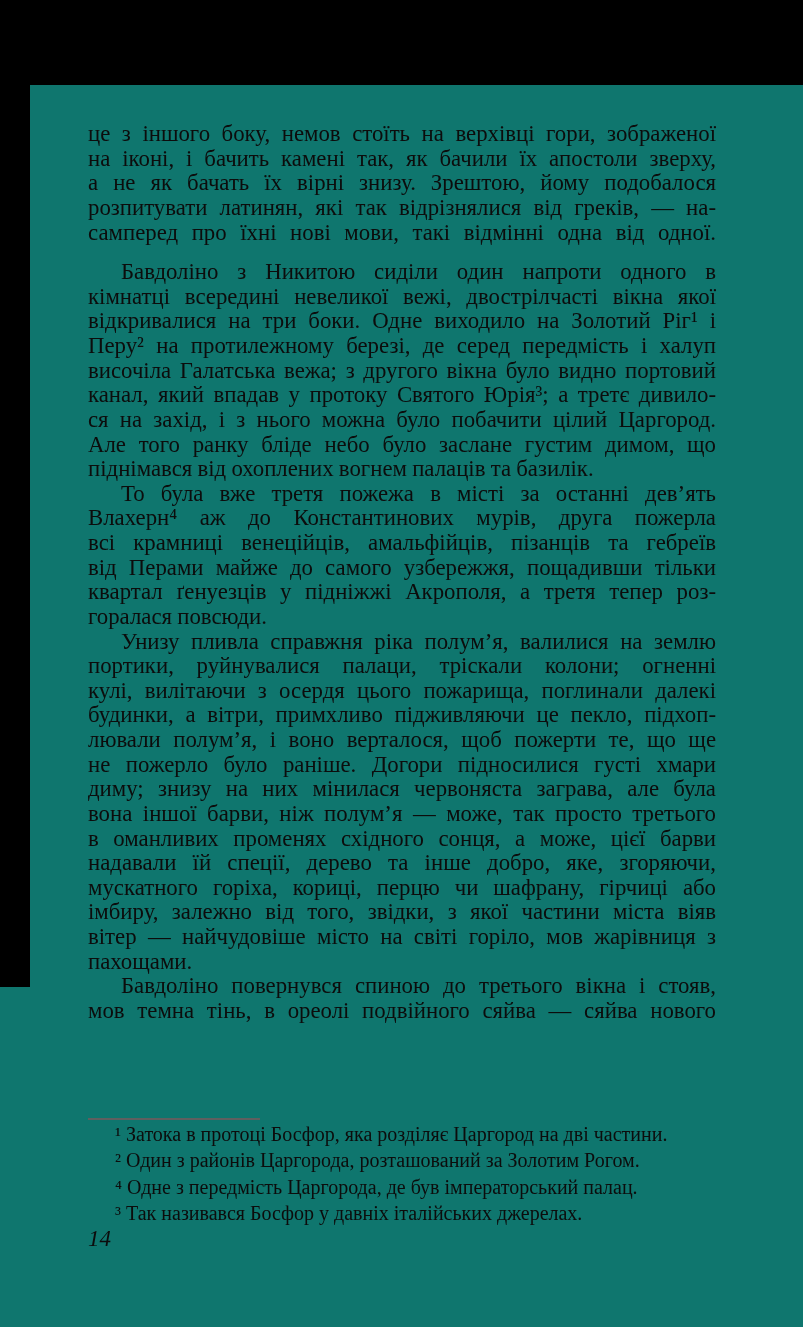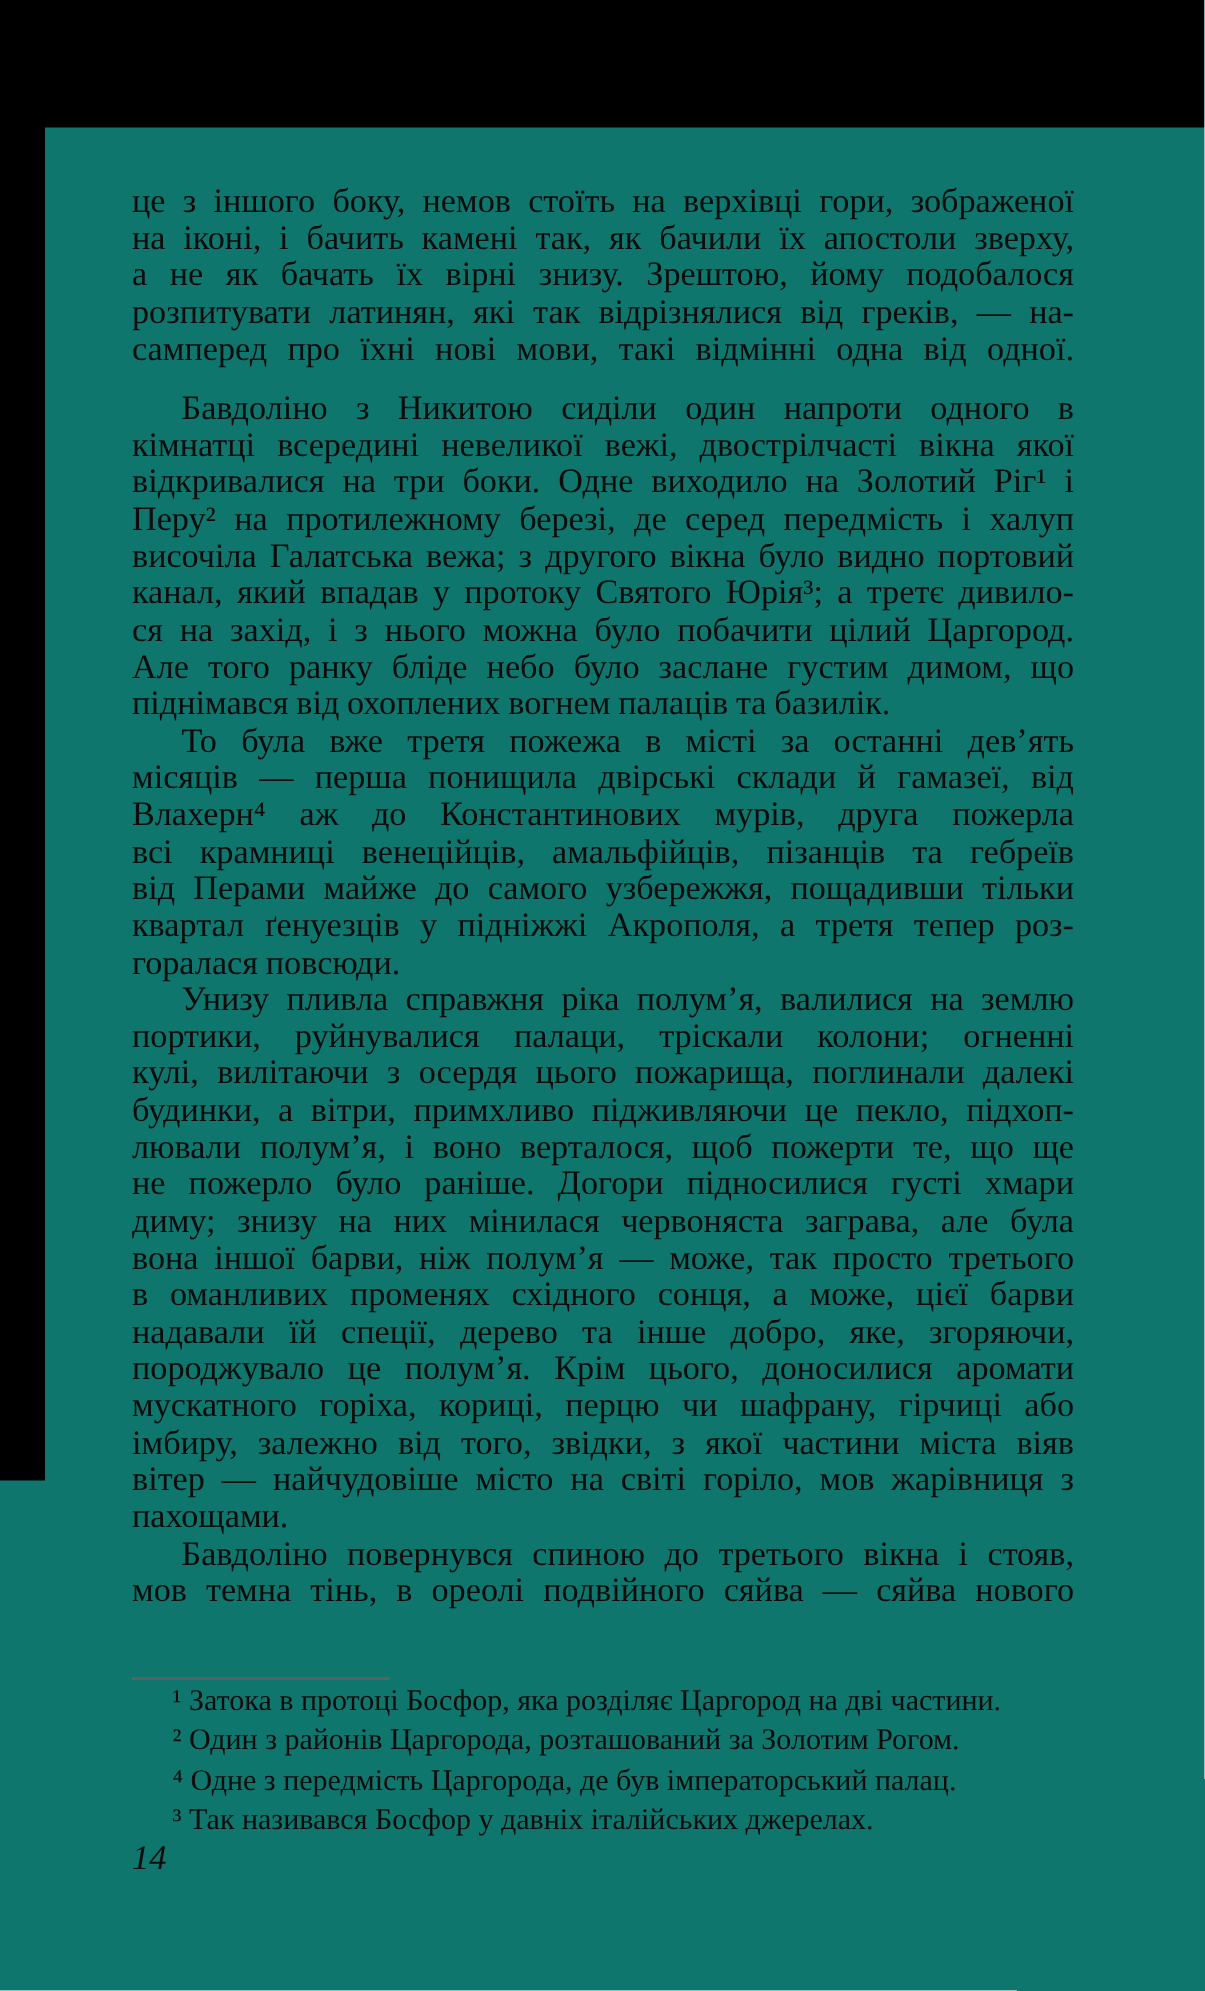--- a/index.html
+++ b/index.html
@@ -92,39 +92,37 @@
         <div class="line just">відкривалися на три боки. Одне виходило на Золотий Ріг¹ і</div>
         <div class="line just">Перу² на протилежному березі, де серед передмість і халуп</div>
         <div class="line just">височіла Галатська вежа; з другого вікна було видно портовий</div>
         <div class="line just">канал, який впадав у протоку Святого Юрія³; а третє дивило-</div>
         <div class="line just">ся на захід, і з нього можна було побачити цілий Царгород.</div>
         <div class="line just">Але того ранку бліде небо було заслане густим димом, що</div>
         <div class="line">піднімався від охоплених вогнем палаців та базилік.</div>
       </div>
       <div class="para indent">
         <div class="line just">То була вже третя пожежа в місті за останні дев’ять</div>
-        <div class="line just">місяців — перша понищила двірські склади й гамазеї, від</div>
         <div class="line just">Влахерн⁴ аж до Константинових мурів, друга пожерла</div>
         <div class="line just">всі крамниці венеційців, амальфійців, пізанців та гебреїв</div>
         <div class="line just">від Перами майже до самого узбережжя, пощадивши тільки</div>
         <div class="line just">квартал ґенуезців у підніжжі Акрополя, а третя тепер роз-</div>
         <div class="line">горалася повсюди.</div>
       </div>
       <div class="para indent">
         <div class="line just">Унизу пливла справжня ріка полум’я, валилися на землю</div>
         <div class="line just">портики, руйнувалися палаци, тріскали колони; огненні</div>
         <div class="line just">кулі, вилітаючи з осердя цього пожарища, поглинали далекі</div>
         <div class="line just">будинки, а вітри, примхливо підживляючи це пекло, підхоп-</div>
         <div class="line just">лювали полум’я, і воно верталося, щоб пожерти те, що ще</div>
         <div class="line just">не пожерло було раніше. Догори підносилися густі хмари</div>
         <div class="line just">диму; знизу на них мінилася червоняста заграва, але була</div>
         <div class="line just">вона іншої барви, ніж полум’я — може, так просто третього</div>
         <div class="line just">в оманливих променях східного сонця, а може, цієї барви</div>
         <div class="line just">надавали їй спеції, дерево та інше добро, яке, згоряючи,</div>
-        <div class="line just">породжувало це полум’я. Крім цього, доносилися аромати</div>
         <div class="line just">мускатного горіха, кориці, перцю чи шафрану, гірчиці або</div>
         <div class="line just">імбиру, залежно від того, звідки, з якої частини міста віяв</div>
         <div class="line just">вітер — найчудовіше місто на світі горіло, мов жарівниця з</div>
         <div class="line">пахощами.</div>
       </div>
       <div class="para indent">
         <div class="line just">Бавдоліно повернувся спиною до третього вікна і стояв,</div>
         <div class="line just">мов темна тінь, в ореолі подвійного сяйва — сяйва нового</div>
       </div>
     </div>

